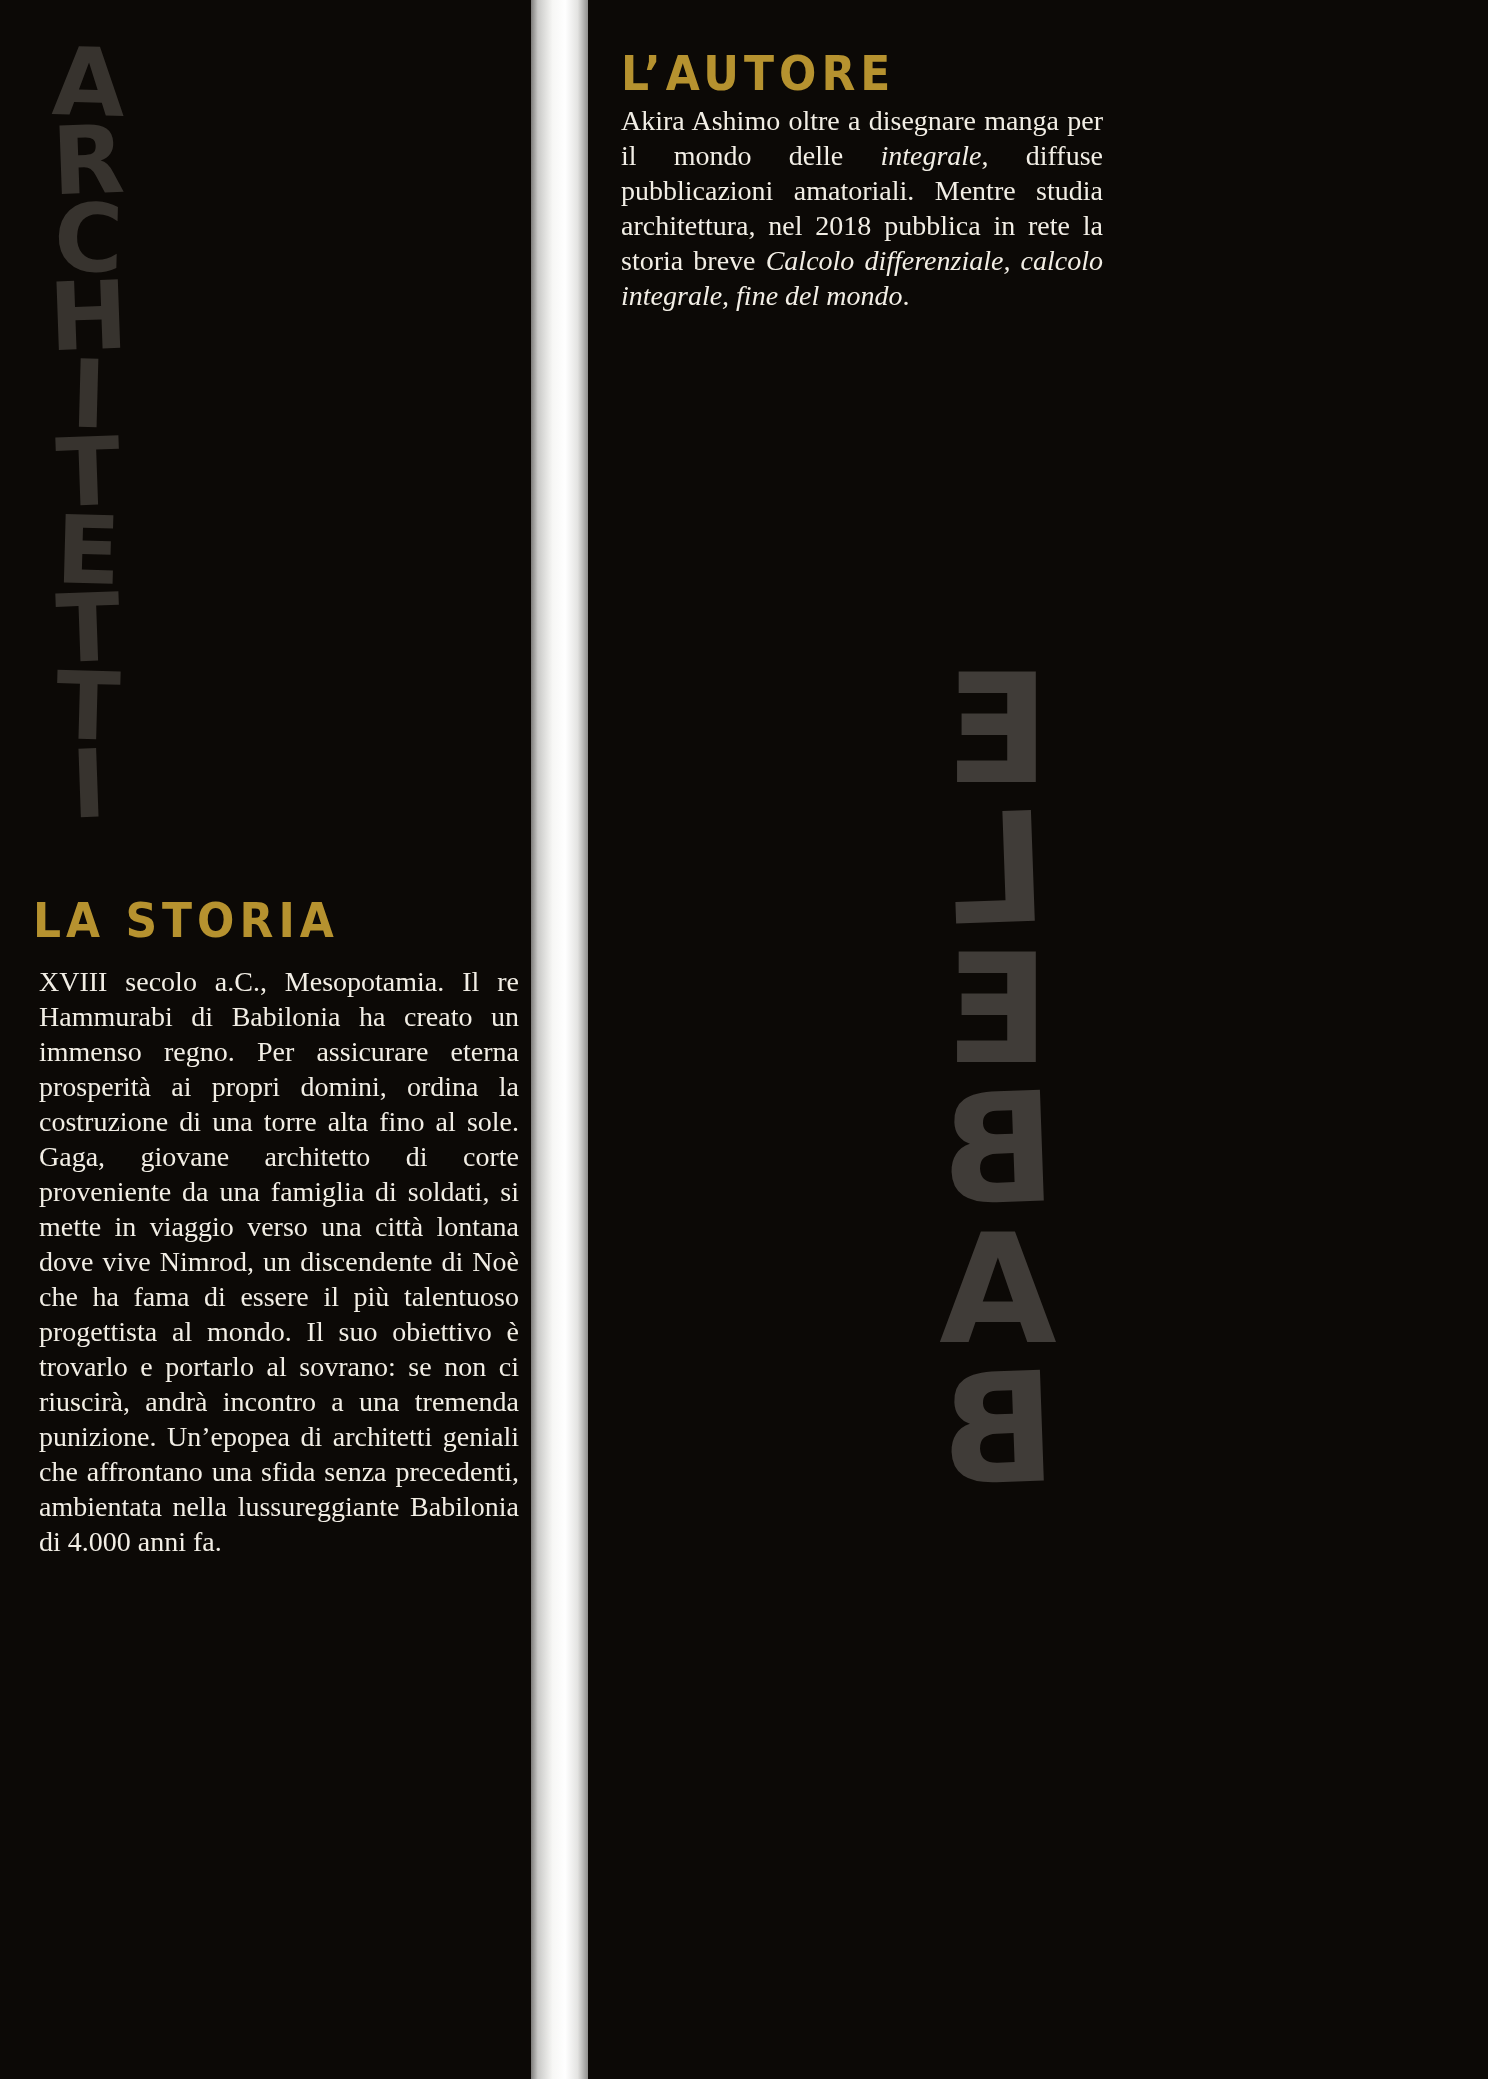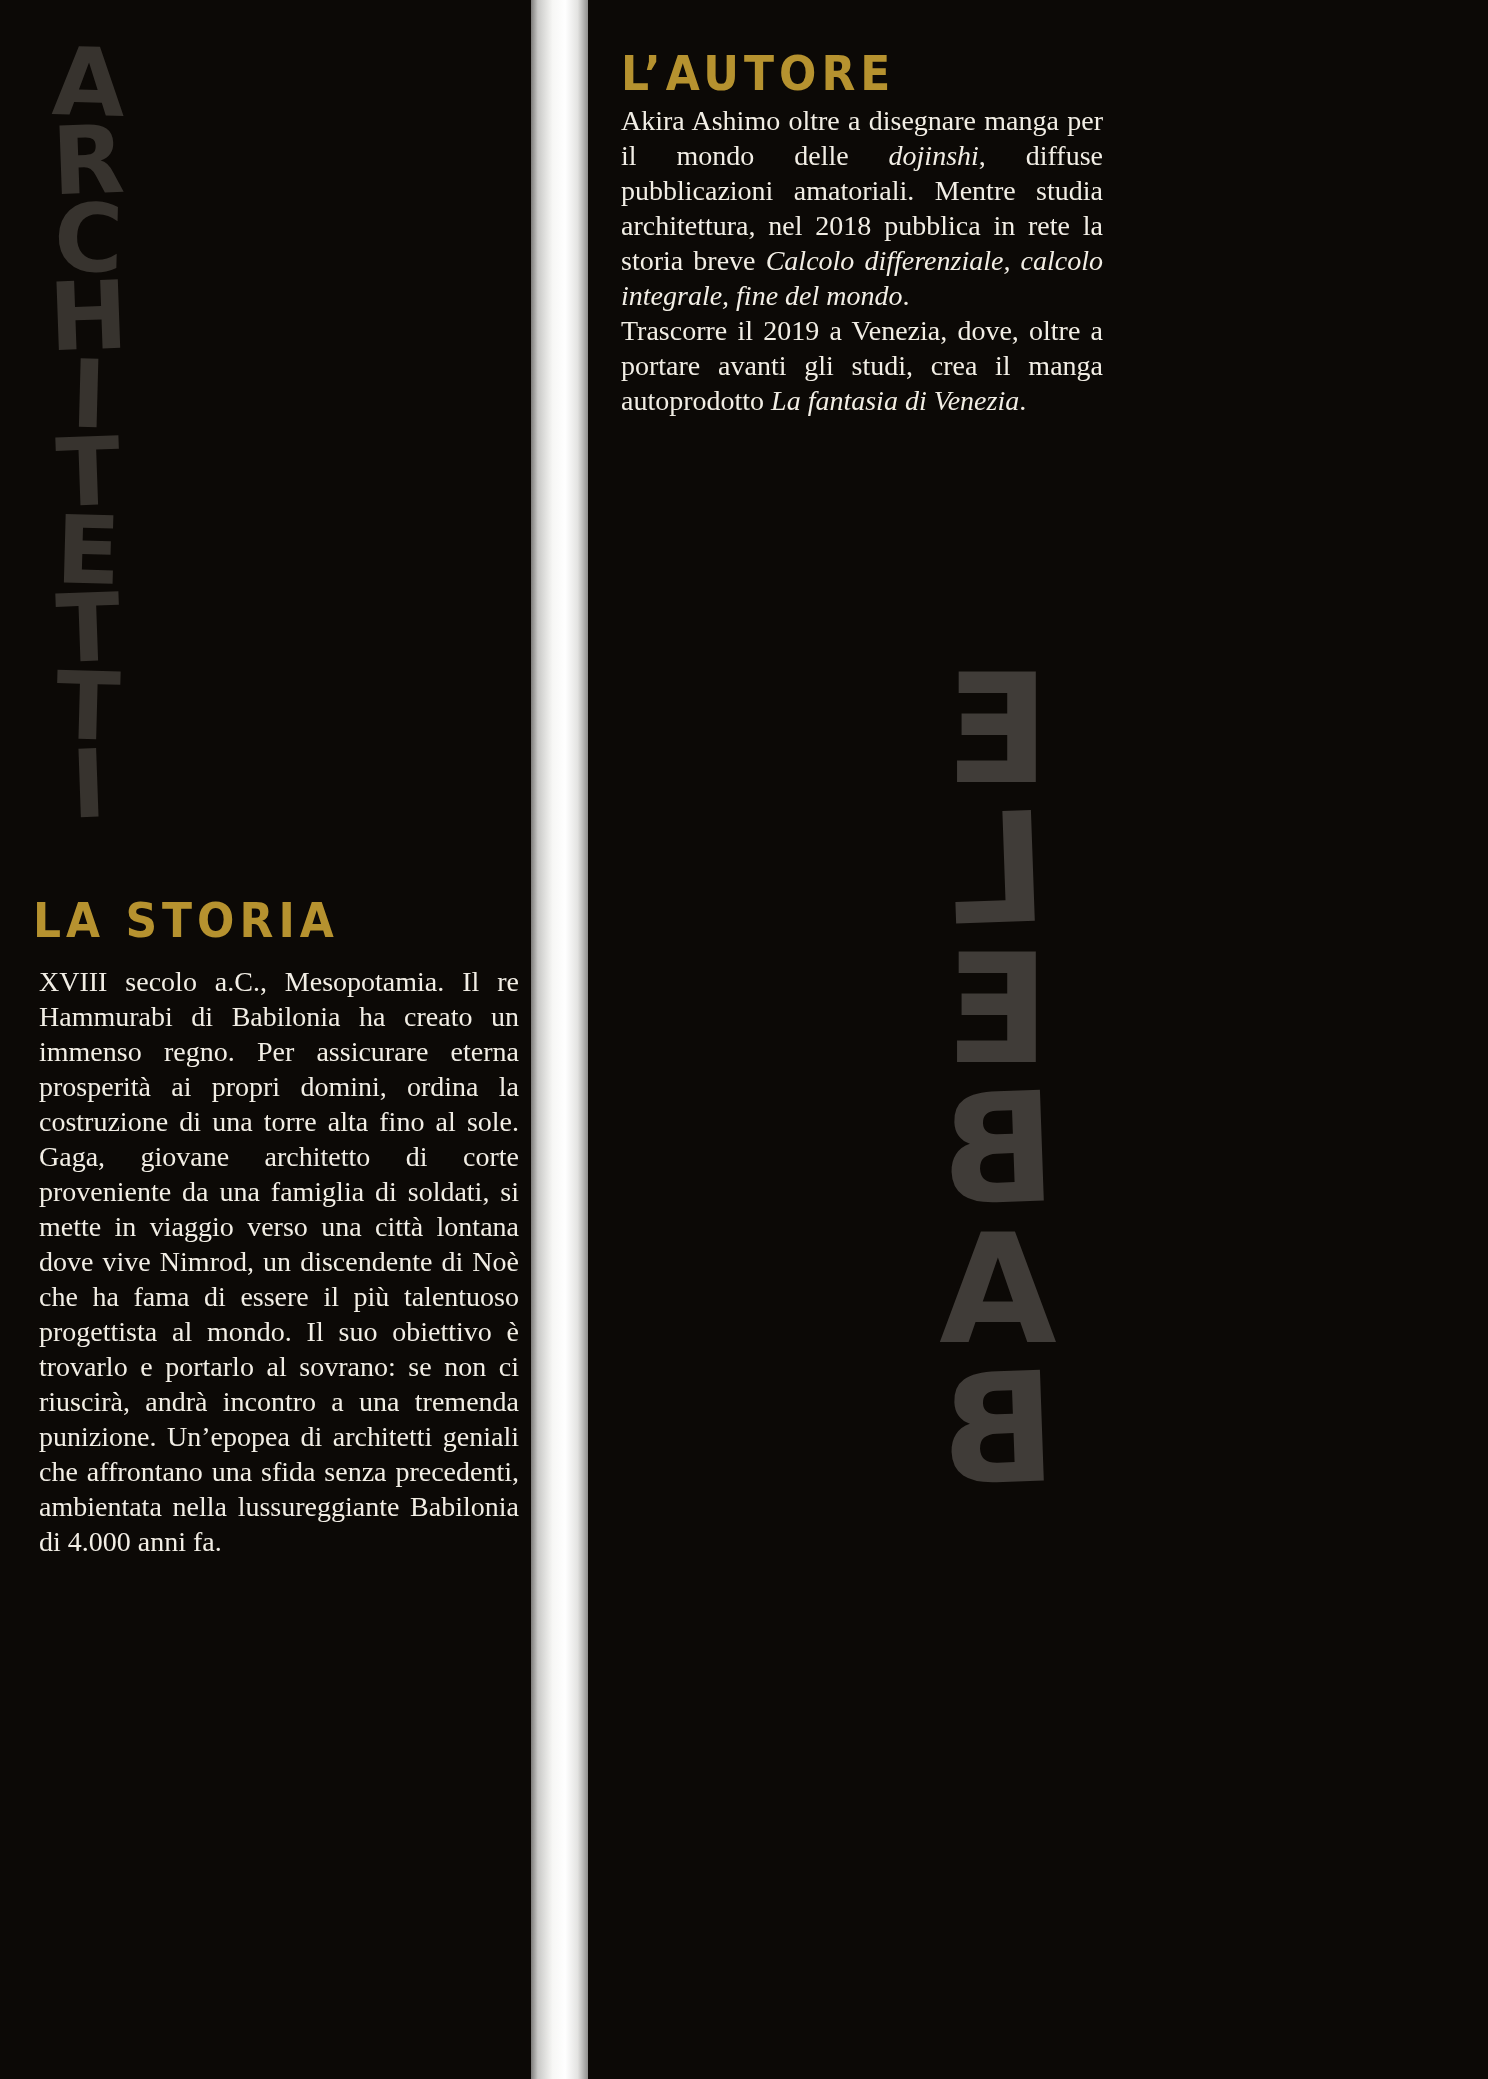--- a/index.html
+++ b/index.html
@@ -67,22 +67,21 @@
       </div>
     <h2 class="heading story-heading">LA STORIA</h2>
     <p class="body story-body" lang="it">XVIII secolo a.C., Mesopotamia. Il re Hammurabi di Babilonia ha creato un immenso regno. Per assicurare eterna prosperità ai propri domini, ordina la costruzione di una torre alta fino al sole. Gaga, giovane architetto di corte proveniente da una famiglia di soldati, si mette in viaggio verso una città lontana dove vive Nimrod, un discendente di Noè che ha fama di essere il più talentuoso progettista al mondo. Il suo obiettivo è trovarlo e portarlo al sovrano: se non ci riuscirà, andrà incontro a una tremenda punizione. Un’epopea di architetti geniali che affrontano una sfida senza precedenti, ambientata nella lussureggiante Babilonia di 4.000 anni fa.</p>
   </section>
 
   <div class="spine"></div>
 
   <section class="panel right">
     <h2 class="heading author-heading">L’AUTORE</h2>
     <div class="body author-body" lang="it">
-        <p><span>Akira Ashimo oltre a disegnare manga per il mondo delle </span><em>dojinshi</em><span>, diffuse pubblicazioni amatoriali. Mentre studia architettura, nel 2018 pubblica in rete la storia breve </span><em>Calcolo differenziale, calcolo integrale, fine del mondo</em><span>.</span></p>
-        <p><span>Trascorre il 2019 a Venezia, dove, oltre a portare avanti gli studi, crea il manga autoprodotto </span><em>La fantasia di Venezia</em><span>.</span></p>
+        <p><span>Akira Ashimo oltre a disegnare manga per il mondo delle </span><em>integrale</em><span>, diffuse pubblicazioni amatoriali. Mentre studia architettura, nel 2018 pubblica in rete la storia breve </span><em>Calcolo differenziale, calcolo integrale, fine del mondo</em><span>.</span></p>
       </div>
     <div class="watermark wm-right">
         <span class="wm-letter">E</span>
         <span class="wm-letter">L</span>
         <span class="wm-letter">E</span>
         <span class="wm-letter">B</span>
         <span class="wm-letter">A</span>
         <span class="wm-letter">B</span>
       </div>
   </section>

